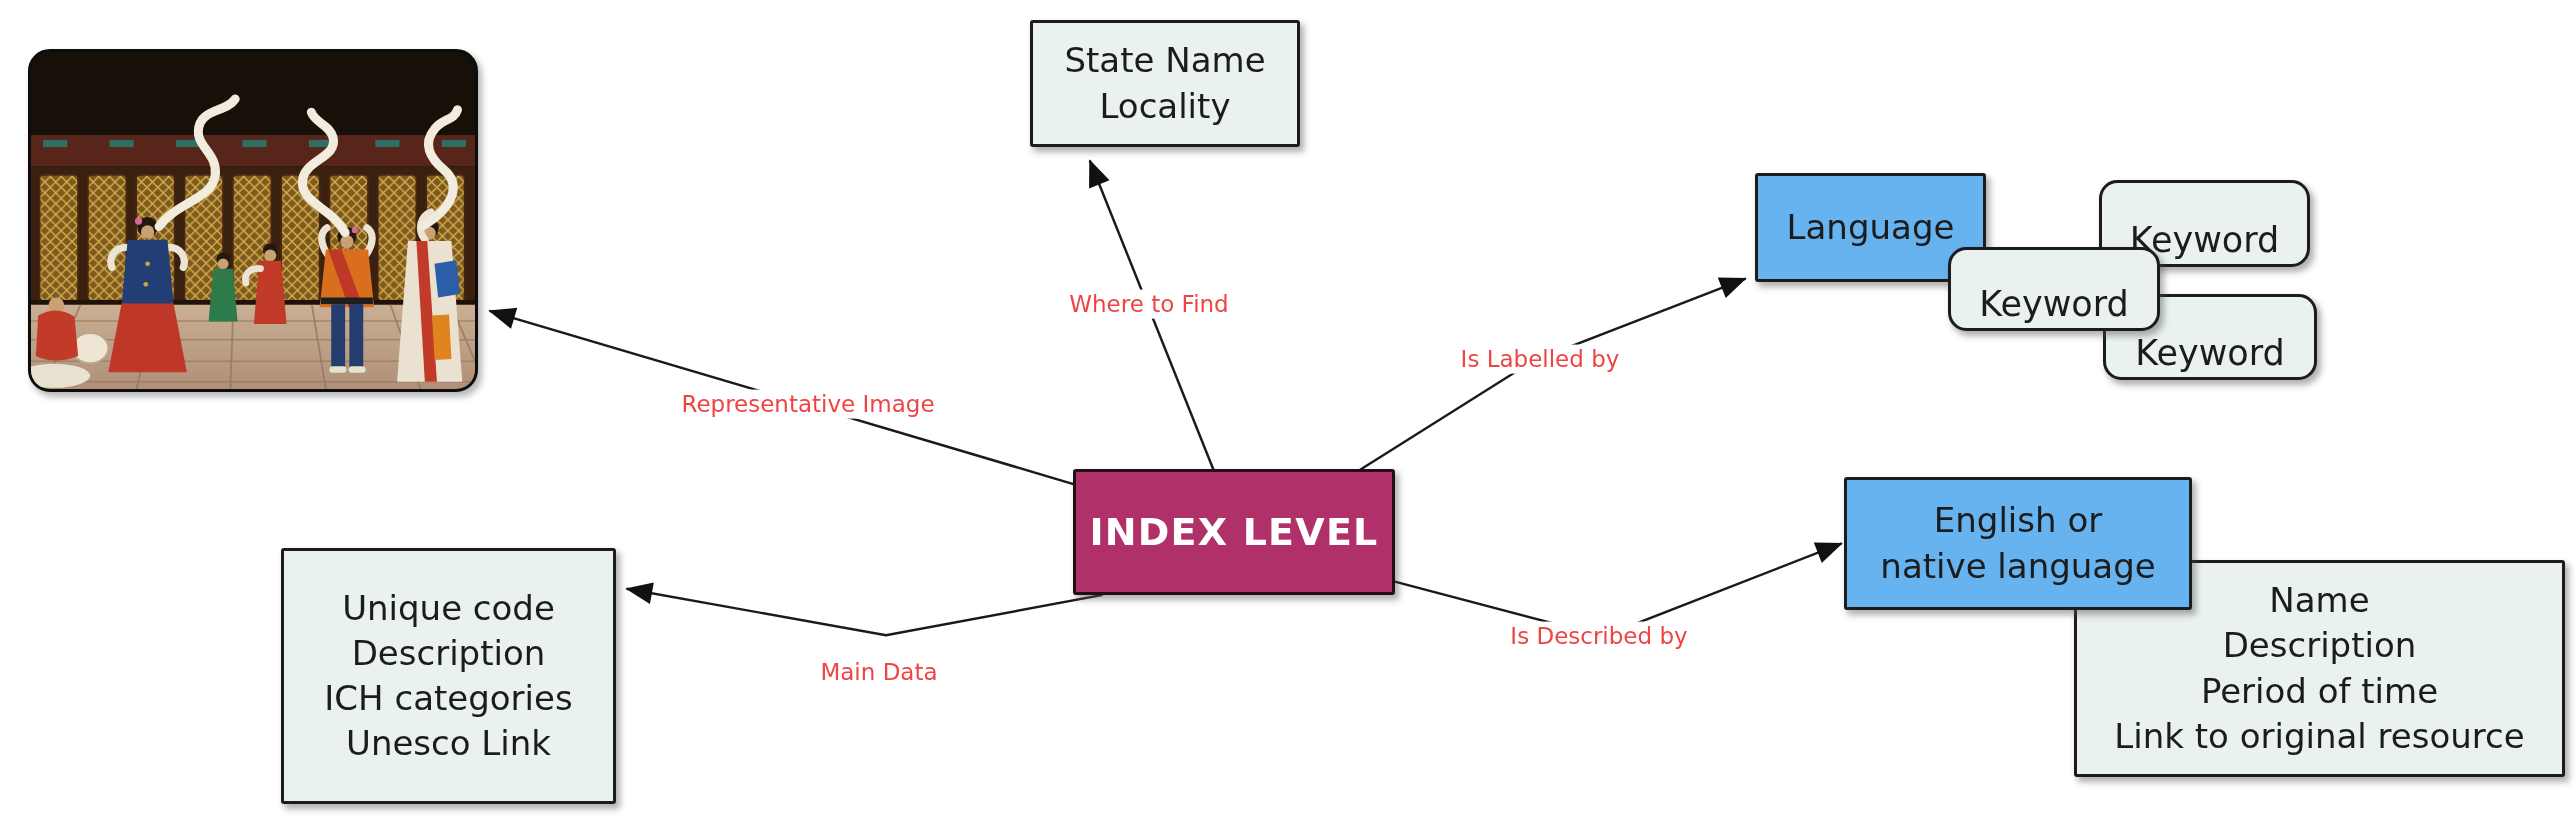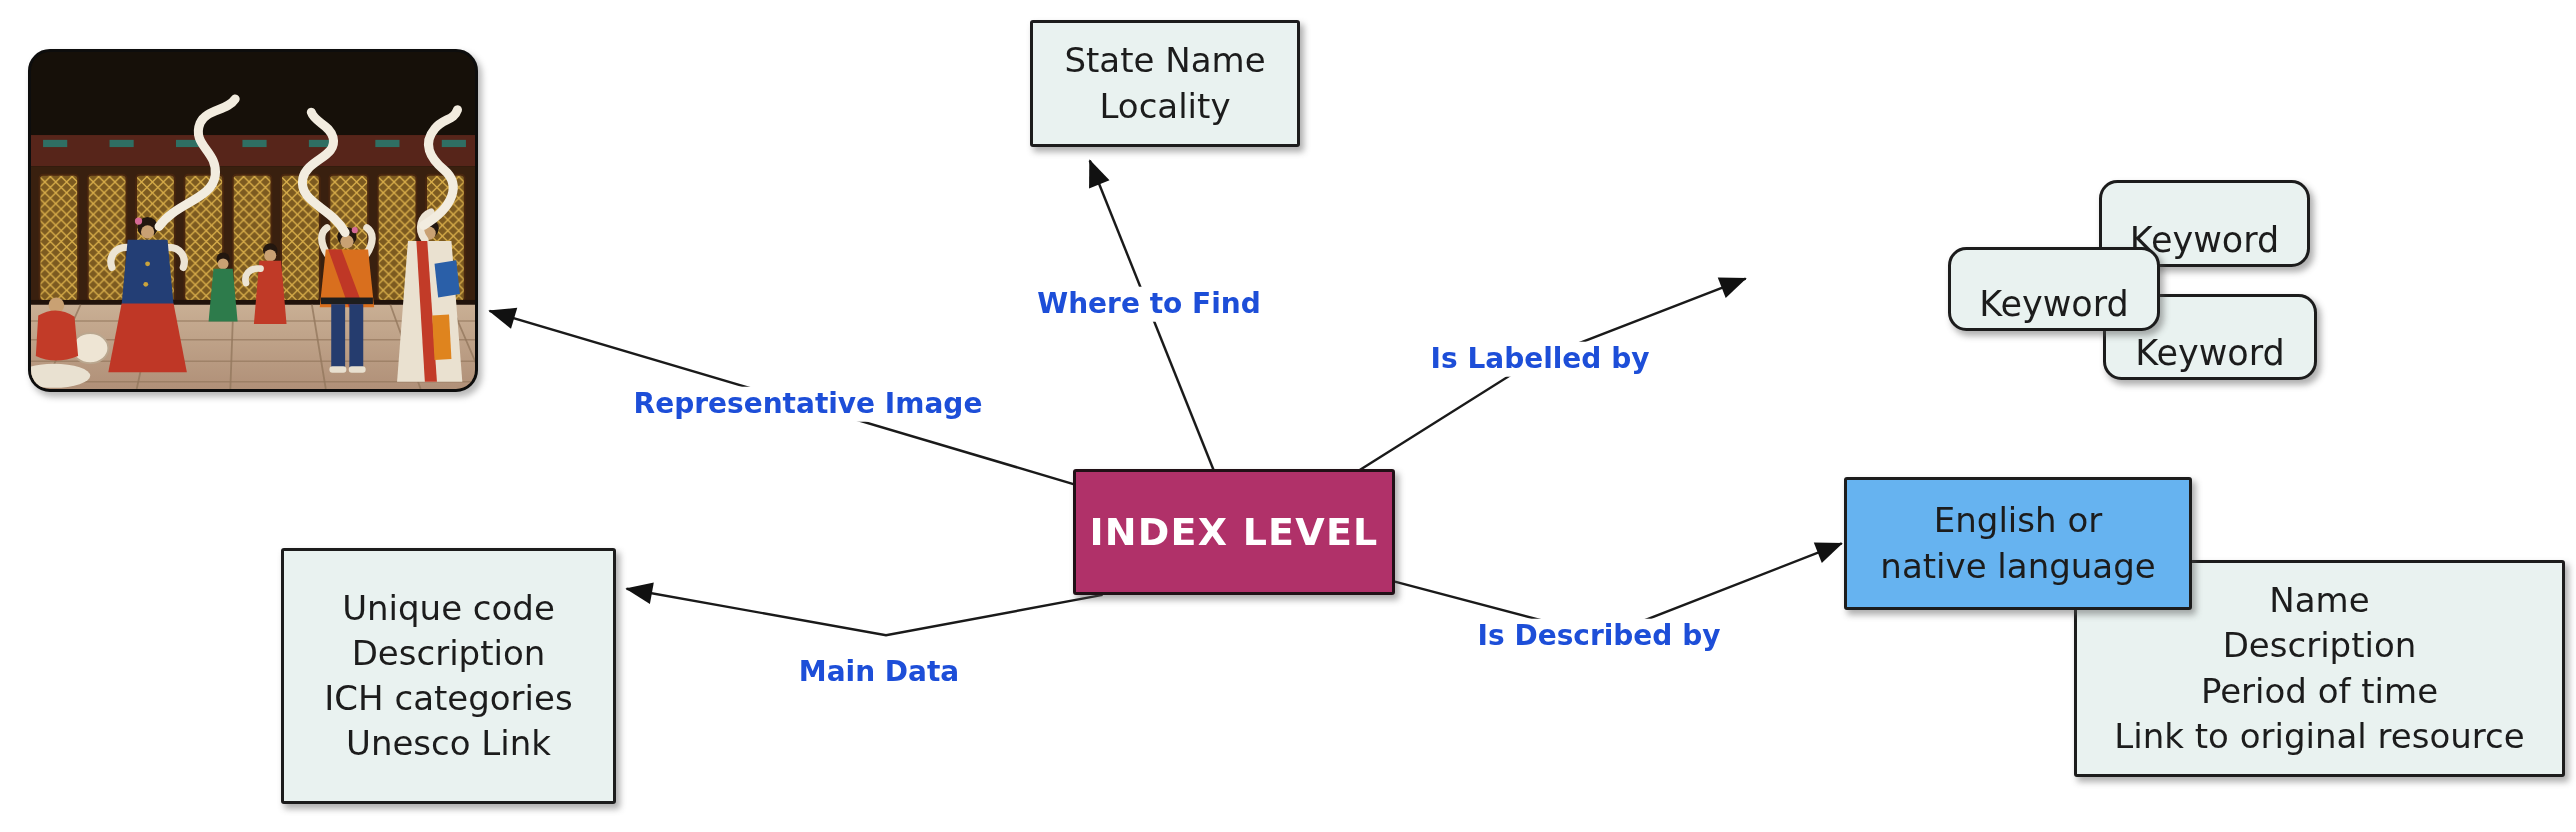--- a/index.html
+++ b/index.html
@@ -32,25 +32,24 @@
   .node.center-node{
     background:#b03169;color:#ffffff;
     font-weight:bold;font-size:38px;letter-spacing:1.2px;
     border-color:#201016;
   }
   .edge-label{
     position:absolute;
     transform:translate(-50%,-50%);
     background:#ffffff;
     padding:1.2px 8.6px;
-    font-size:28px;line-height:1.15;
-    color:#1d4ed8;
+    font-size:23px;line-height:1.15;
+    color:#ef4444;
     white-space:nowrap;
     z-index:6;
-    font-weight:bold;
   }
   .photo{
     position:absolute;left:27.5px;top:49px;width:450px;height:343px;
     box-sizing:border-box;
     border:3.1px solid #0d0d0d;border-radius:22px;
     overflow:hidden;z-index:2;
     background:#161009;
     box-shadow:3.7px 4.3px 6.1px rgba(80,80,80,0.4);
   }
   .photo svg{display:block;width:100%;height:100%;}
@@ -188,20 +187,23 @@
 
   <div class="node light" style="left:1030px;top:20px;width:270px;height:127px">
     <span>State Name</span>
     <span>Locality</span>
   </div>
 
   <div class="node center-node" style="left:1073px;top:469px;width:322px;height:126px">
     <span>INDEX LEVEL</span>
   </div>
 
+  <div class="node blue z4" style="left:1755px;top:173px;width:231px;height:109px">
+    <span>Language</span>
+  </div>
 
   <div class="node light kw" style="left:2099px;top:180px;width:211px;height:87px">
     <span>Keyword</span>
   </div>
 
   <div class="node light kw" style="left:2103px;top:294px;width:214px;height:86px">
     <span>Keyword</span>
   </div>
 
   <div class="node light kw z5" style="left:1948px;top:247px;width:212px;height:84px">

